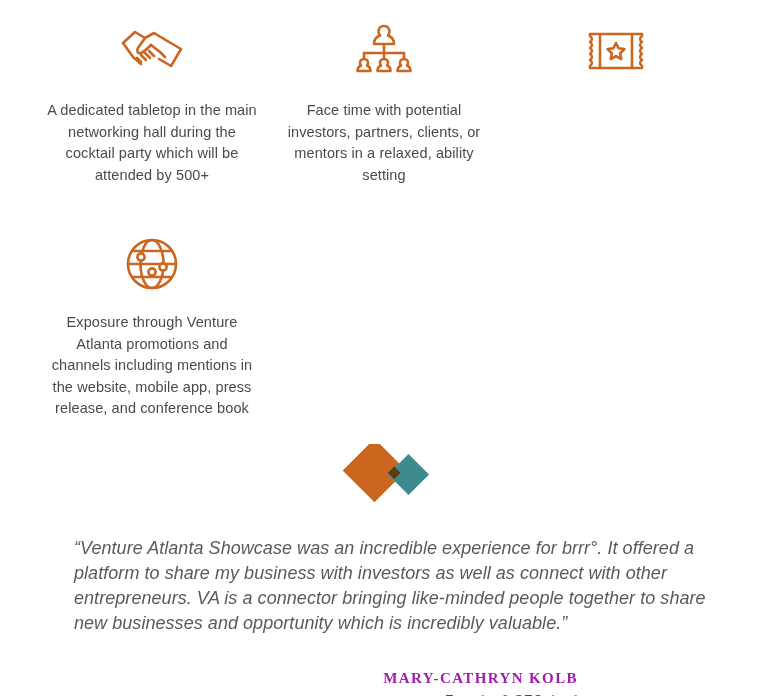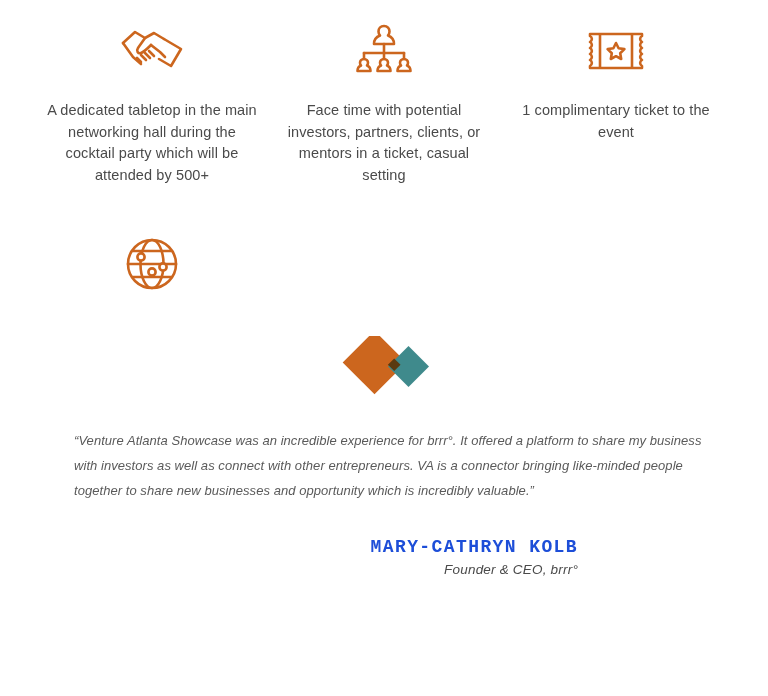--- a/index.html
+++ b/index.html
@@ -73,37 +73,37 @@
   }
 
   
   .quote-block {
     padding: 14px 62px 0 74px;
   }
 
   .quote-text {
     font-family: "Liberation Sans", sans-serif;
     font-style: italic;
-    font-size: 13px;
+    font-size: 18px;
     line-height: 25px;
     color: #5a5a5a;
     letter-spacing: 0.05px;
   }
 
   .attribution {
     text-align: right;
     padding: 34px 128px 0 0;
   }
 
   .attrib-name {
-    font-family: Liberation Mono, monospace;
-    font-size: 18px;
+    font-family: Liberation Serif, serif;
+    font-size: 15px;
     font-weight: 700;
     letter-spacing: 1.4px;
-    color: #1d4ed8;
+    color: #a21caf;
   }
 
   .attrib-role {
     font-family: "Liberation Sans", sans-serif;
     font-style: italic;
     font-size: 13.5px;
     color: #4a4a4a;
     margin-top: 5px;
     letter-spacing: 0.2px;
   }
@@ -139,52 +139,52 @@
           <path d="M29 21 L29 30"></path>
           <path d="M9 30 L49 30"></path>
           <path d="M9 30 L9 36"></path>
           <path d="M29 30 L29 36"></path>
           <path d="M49 30 L49 36"></path>
           <path d="M9 36 C6.5 36 5 37.8 5 39.8 C5 41.5 6 42.5 6 42.5 C3.5 43.5 2.5 45.8 2.5 48 L15.5 48 C15.5 45.8 14.5 43.5 12 42.5 C12 42.5 13 41.5 13 39.8 C13 37.8 11.5 36 9 36 Z"></path>
           <path d="M29 36 C26.5 36 25 37.8 25 39.8 C25 41.5 26 42.5 26 42.5 C23.5 43.5 22.5 45.8 22.5 48 L35.5 48 C35.5 45.8 34.5 43.5 32 42.5 C32 42.5 33 41.5 33 39.8 C33 37.8 31.5 36 29 36 Z"></path>
           <path d="M49 36 C46.5 36 45 37.8 45 39.8 C45 41.5 46 42.5 46 42.5 C43.5 43.5 42.5 45.8 42.5 48 L55.5 48 C55.5 45.8 54.5 43.5 52 42.5 C52 42.5 53 41.5 53 39.8 C53 37.8 51.5 36 49 36 Z"></path>
         </svg>
       </span>
-      <div class="benefit-text">Face time with potential investors, partners, clients, or mentors in a ticket, casual setting</div>
+      <div class="benefit-text">Face time with potential investors, partners, clients, or mentors in a relaxed, ability setting</div>
     </div>
 
     <div class="benefit-card">
       <span class="benefit-icon">
         <svg width="62" height="44" viewBox="0 0 62 44" fill="none" stroke="#CC661E" stroke-width="2.6" stroke-linejoin="round" stroke-linecap="round">
           <path d="M5 6 C7.5 7.5 7.5 10.5 5 12 C7.5 13.5 7.5 16.5 5 18 C7.5 19.5 7.5 22.5 5 24 C7.5 25.5 7.5 28.5 5 30 C7.5 31.5 7.5 34.5 5 36 L5 38 L57 38 L57 36 C54.5 34.5 54.5 31.5 57 30 C54.5 28.5 54.5 25.5 57 24 C54.5 22.5 54.5 19.5 57 18 C54.5 16.5 54.5 13.5 57 12 C54.5 10.5 54.5 7.5 57 6 L57 4 L5 4 Z"></path>
           <path d="M15 5 L15 37"></path>
           <path d="M47 5 L47 37"></path>
           <path d="M31 13 L33.6 18.3 L39.4 19.1 L35.2 23.2 L36.2 29 L31 26.2 L25.8 29 L26.8 23.2 L22.6 19.1 L28.4 18.3 Z"></path>
         </svg>
       </span>
-      <div class="benefit-text">1 complimentary ticket to the event</div>
     </div>
 
     <div class="row-spacer"></div>
 
 
 
     <div class="benefit-card">
       <span class="benefit-icon">
         <svg width="56" height="56" viewBox="0 0 56 56" fill="none" stroke="#CC661E" stroke-width="2.6" stroke-linejoin="round" stroke-linecap="round">
           <circle cx="28" cy="28" r="24"></circle>
           <ellipse cx="28" cy="28" rx="11.5" ry="24"></ellipse>
           <path d="M4 28 L52 28"></path>
           <path d="M8.5 15 L47.5 15"></path>
           <path d="M8.5 41 L47.5 41"></path>
           <circle cx="17" cy="21" r="3.6" fill="#ffffff"></circle>
           <circle cx="28" cy="36" r="3.6" fill="#ffffff"></circle>
           <circle cx="39" cy="31" r="3.6" fill="#ffffff"></circle>
         </svg>
       </span>
+      <div class="benefit-text">Exposure through Venture Atlanta promotions and channels including mentions in the website, mobile app, press release, and conference book</div>
     </div>
 
   </div>
 
   <div class="logo-wrap">
     <svg width="92" height="72" viewBox="0 0 92 72">
       <rect x="14" y="4" width="45" height="45" transform="rotate(45 36.5 26.5)" fill="#CC661E"></rect>
       <rect x="56" y="16" width="29" height="29" transform="rotate(45 70.5 30.5)" fill="#3F8A8C"></rect>
       <path d="M56.2 22.5 L62.5 28.8 L56.2 35.1 L49.9 28.8 Z" fill="#5A3A10"></path>
     </svg>

